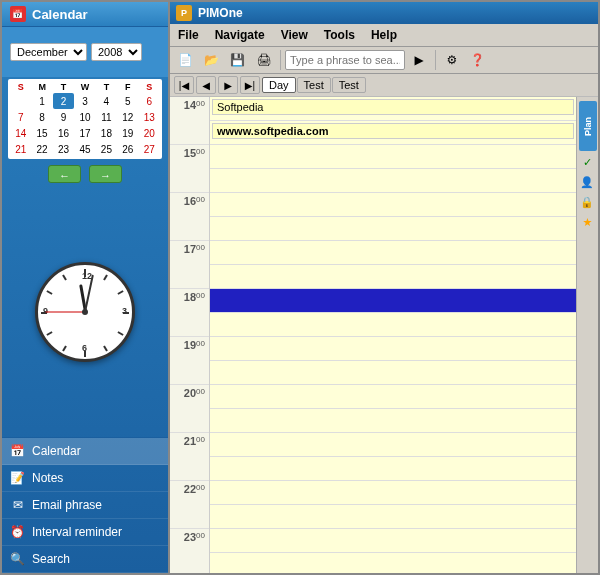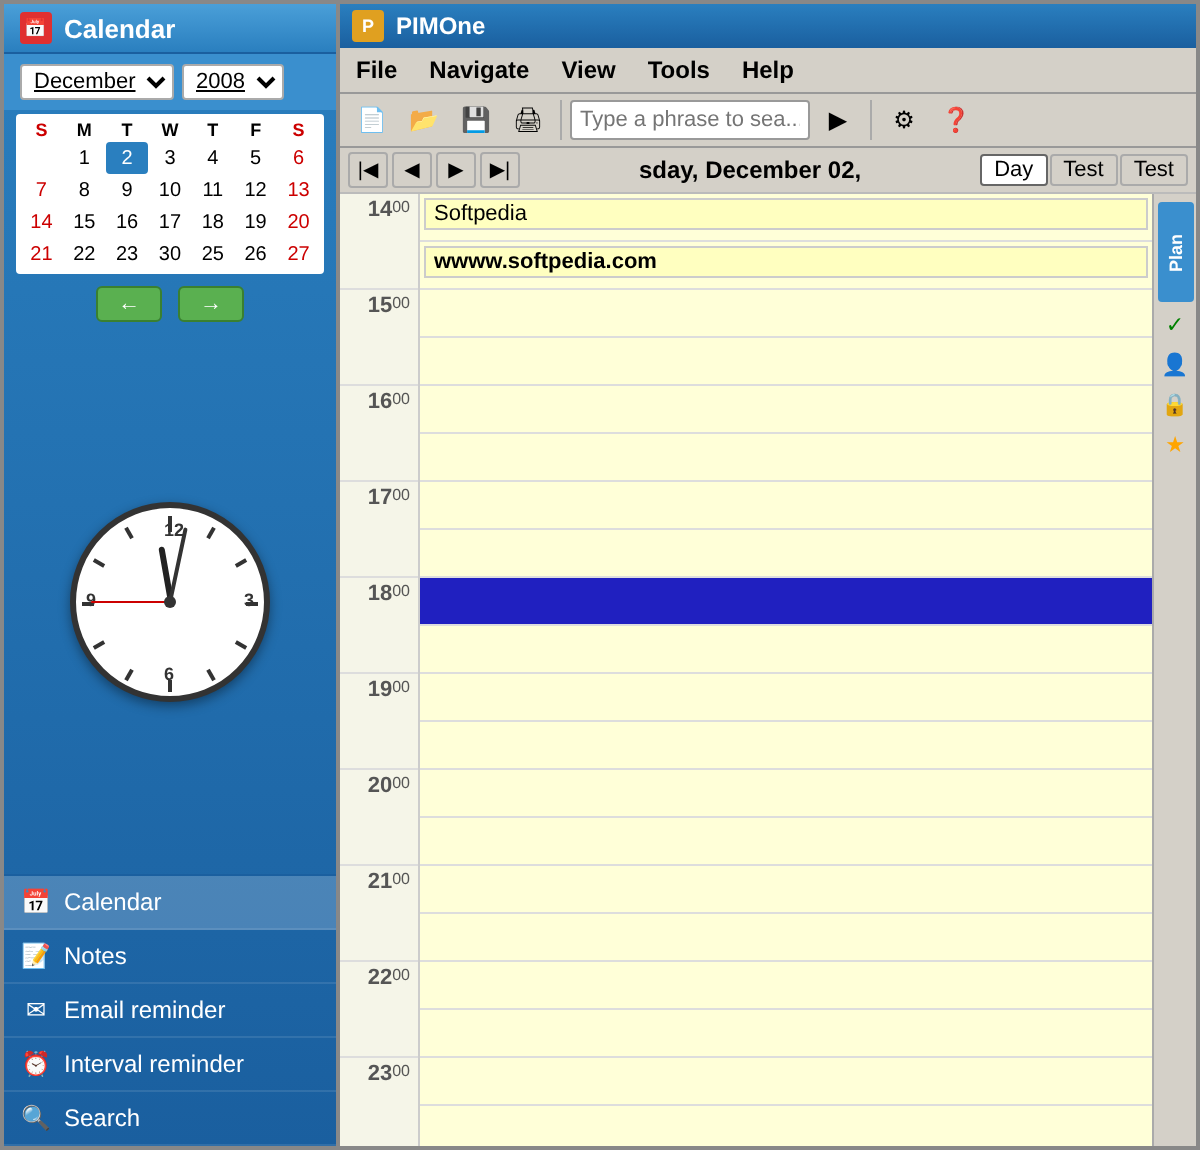--- a/index.html
+++ b/index.html
@@ -50,23 +50,22 @@
       justify-content: center;
       font-size: 9px;
       color: white;
       font-weight: bold;
     }
 
     .month-year-row {
       display: flex;
       align-items: center;
       gap: 4px;
-      padding: 5px 8px;
+      padding: 16px 8px;
       background: #3a8fce;
-      text-decoration: underline;
     }
 
     .month-select, .year-select {
       font-size: 11px;
       padding: 1px 2px;
       border: 1px solid #aaa;
       background: white;
       border-radius: 2px;
     }
 
@@ -517,21 +516,21 @@
                 <td>16</td>
                 <td>17</td>
                 <td>18</td>
                 <td>19</td>
                 <td class="sat">20</td>
               </tr>
               <tr>
                 <td class="sun">21</td>
                 <td>22</td>
                 <td>23</td>
-                <td>30</td>
+                <td>45</td>
                 <td>25</td>
                 <td>26</td>
                 <td class="sat">27</td>
               </tr>
             </tbody>
         </table>
       </div>
 
       <div class="nav-buttons">
         <button class="nav-btn">←</button>
@@ -570,21 +569,21 @@
         <div class="sidebar-item active">
           <span class="sidebar-item-icon">📅</span>
           <span>Calendar</span>
         </div>
         <div class="sidebar-item">
           <span class="sidebar-item-icon">📝</span>
           <span>Notes</span>
         </div>
         <div class="sidebar-item">
           <span class="sidebar-item-icon">✉</span>
-          <span>Email reminder</span>
+          <span>Email phrase</span>
         </div>
         <div class="sidebar-item">
           <span class="sidebar-item-icon">⏰</span>
           <span>Interval reminder</span>
         </div>
         <div class="sidebar-item">
           <span class="sidebar-item-icon">🔍</span>
           <span>Search</span>
         </div>
       </div>
@@ -618,21 +617,20 @@
         <div class="toolbar-separator"></div>
         <button class="toolbar-btn">⚙</button>
         <button class="toolbar-btn">❓</button>
       </div>
 
       <div class="nav-toolbar">
         <button class="nav-btn2">|◀</button>
         <button class="nav-btn2">◀</button>
         <button class="nav-btn2">▶</button>
         <button class="nav-btn2">▶|</button>
-        <span class="date-title">sday, December 02,</span>
         <div class="view-btns">
           <button class="view-btn active">Day</button>
           <button class="view-btn">Test</button>
           <button class="view-btn">Test</button>
         </div>
       </div>
 
       <div class="cal-content">
 
         <div class="time-col" id="time-col">

